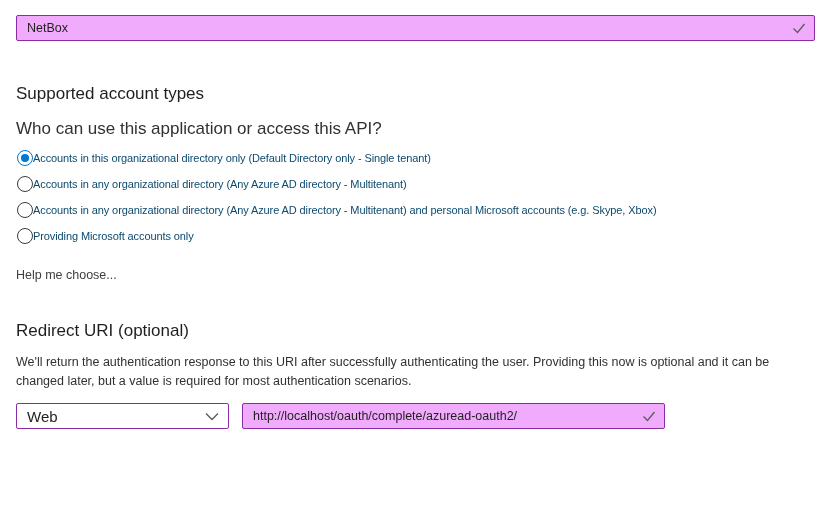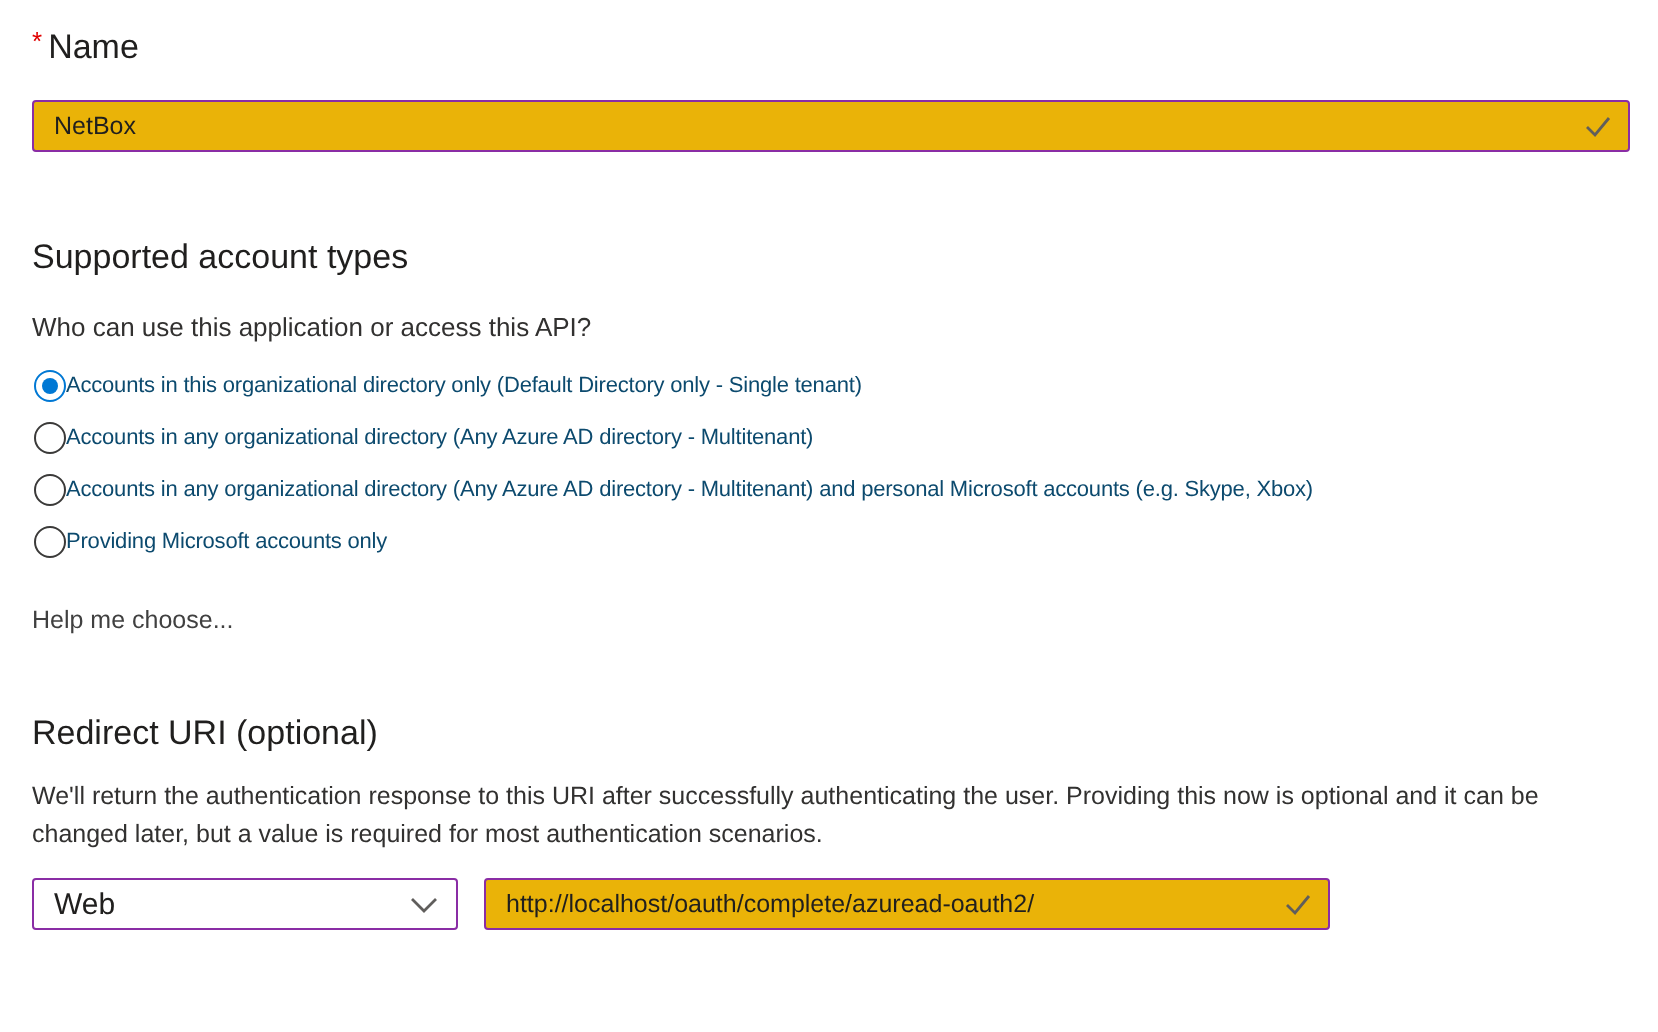--- a/index.html
+++ b/index.html
@@ -41,33 +41,33 @@
   .text-input {
     width: 100%;
     height: 26px;
     border: 1px solid #8a2da5;
     border-radius: 2px;
     font-family: "Liberation Sans", sans-serif;
     font-size: 12.5px;
     color: #201f1e;
     padding: 0 28px 0 10px;
     outline: none;
-    background: #eab308;
+    background: #f0abfc;
   }
   .valid-check {
     position: absolute;
     right: 9px;
     top: 6px;
     width: 14px;
     height: 14px;
     pointer-events: none;
   }
 
   .acct-title { margin-top: 42px; }
-  .question { margin-top: 16px; font-size: 13px; line-height: 16px; }
+  .question { margin-top: 16px; font-size: 17px; line-height: 16px; }
 
   .radio-group { margin-top: 8px; }
   .radio-row {
     display: flex;
     align-items: center;
     height: 26px;
     cursor: pointer;
     padding-left: 1px;
   }
   .radio-circle {
@@ -143,23 +143,20 @@
     width: 423px;
     height: 26px;
   }
 </style>
 </head>
 <body>
 
 <div class="page">
 
   
-  <div class="section-title name-title">
-    <span class="req">*</span><span>Name</span>
-  </div>
   <div class="input-wrap">
     <input class="text-input" type="text" value="NetBox" style="">
     <svg class="valid-check" viewBox="0 0 14 14">
       <polyline points="1.5,7.5 5.5,11.5 12.5,3" fill="none" stroke="#605e5c" stroke-width="1.4"></polyline>
     </svg>
   </div>
 
   
   <div class="section-title acct-title">Supported account types</div>
   <div class="question">Who can use this application or access this API?</div>

